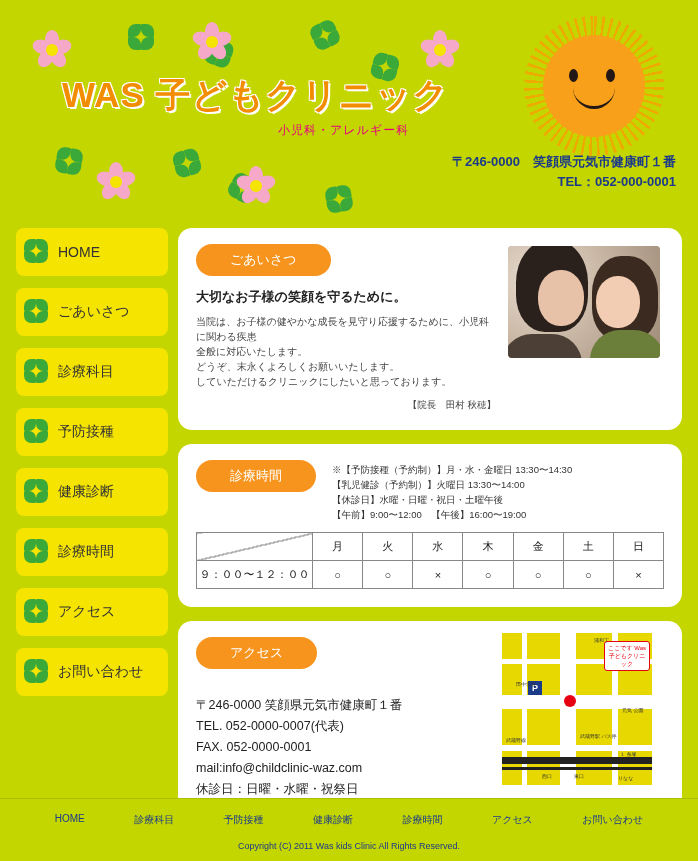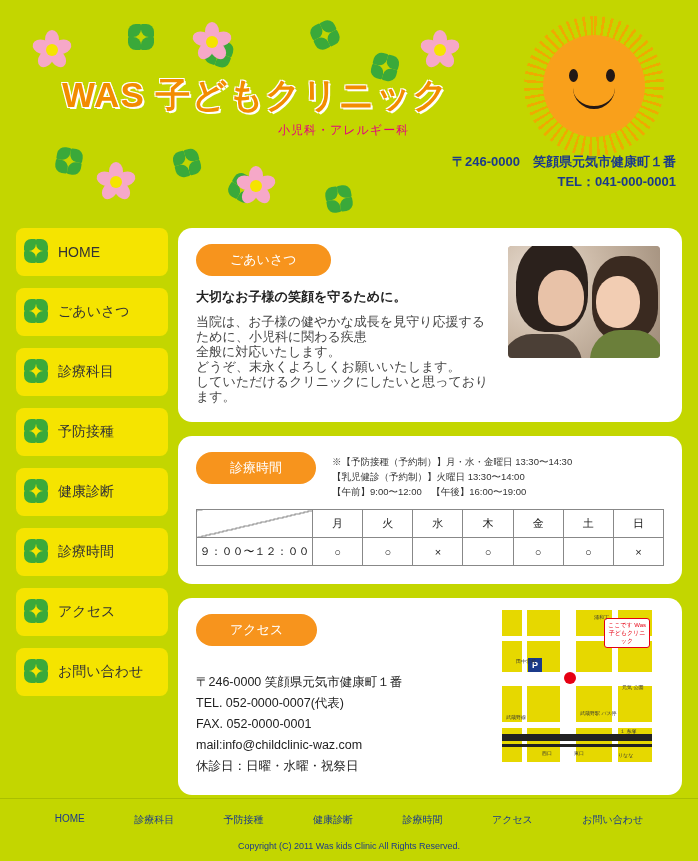--- a/index.html
+++ b/index.html
@@ -188,21 +188,21 @@
   
   .greet-row { display: flex; }
   .greet-text { width: 300px; }
   .greet-title {
     font-size: 13px;
     font-weight: bold;
     color: #222;
     margin-bottom: 8px;
   }
   .greet-body {
-    font-size: 13px;
+    font-size: 10px;
     line-height: 15px;
     color: #444;
     font-family: Liberation Serif, serif;
   }
   .greet-sign {
     font-size: 9.5px;
     text-align: right;
     margin-top: 10px;
     color: #444;
   }
@@ -424,21 +424,21 @@
     <div class="eye l"></div>
     <div class="eye r"></div>
     <div class="mouth"></div>
   </div>
 
   <div class="site-title">WAS 子どもクリニック</div>
   <div class="site-sub">小児科・アレルギー科</div>
 
   <div class="contact-block">
     <div>〒246-0000　笑顔県元気市健康町１番</div>
-    <div>TEL：041-000-0001</div>
+    <div>TEL：052-000-0001</div>
   </div>
 </div>
 
 <div class="wrap">
 
   <div class="sidebar">
     <div class="nav-item">
       <div class="clover">
           <span></span>
           <span></span>
@@ -518,39 +518,41 @@
       <div class="section-head">ごあいさつ</div>
       <div class="greet-row">
         <div class="greet-text">
           <div class="greet-title">大切なお子様の笑顔を守るために。</div>
           <div class="greet-body">
             <div>当院は、お子様の健やかな成長を見守り応援するために、小児科に関わる疾患</div>
             <div>全般に対応いたします。</div>
             <div>どうぞ、末永くよろしくお願いいたします。</div>
             <div>していただけるクリニックにしたいと思っております。</div>
           </div>
+          <div class="greet-sign">【院長　田村 秋穂】</div>
         </div>
         <div class="photo">
           <div class="bgblur"></div>
           <div class="mom-hair"></div>
           <div class="mom-face"></div>
           <div class="kid-hair"></div>
           <div class="kid-face"></div>
           <div class="mom-shirt"></div>
           <div class="kid-shirt"></div>
         </div>
       </div>
     </div>
 
     <div class="panel">
       <div class="hours-top">
         <div class="section-head">診療時間</div>
         <div class="hours-note">
           <div>※【予防接種（予約制）】月・水・金曜日 13:30〜14:30</div>
           <div>【乳児健診（予約制）】火曜日 13:30〜14:00</div>
+          <div>【休診日】水曜・日曜・祝日・土曜午後</div>
           <div>【午前】9:00〜12:00　【午後】16:00〜19:00</div>
         </div>
       </div>
       <table class="hours">
         <tbody>
             <tr>
           <th class="corner"></th>
           <th>月</th>
           <th>火</th>
           <th>水</th>

